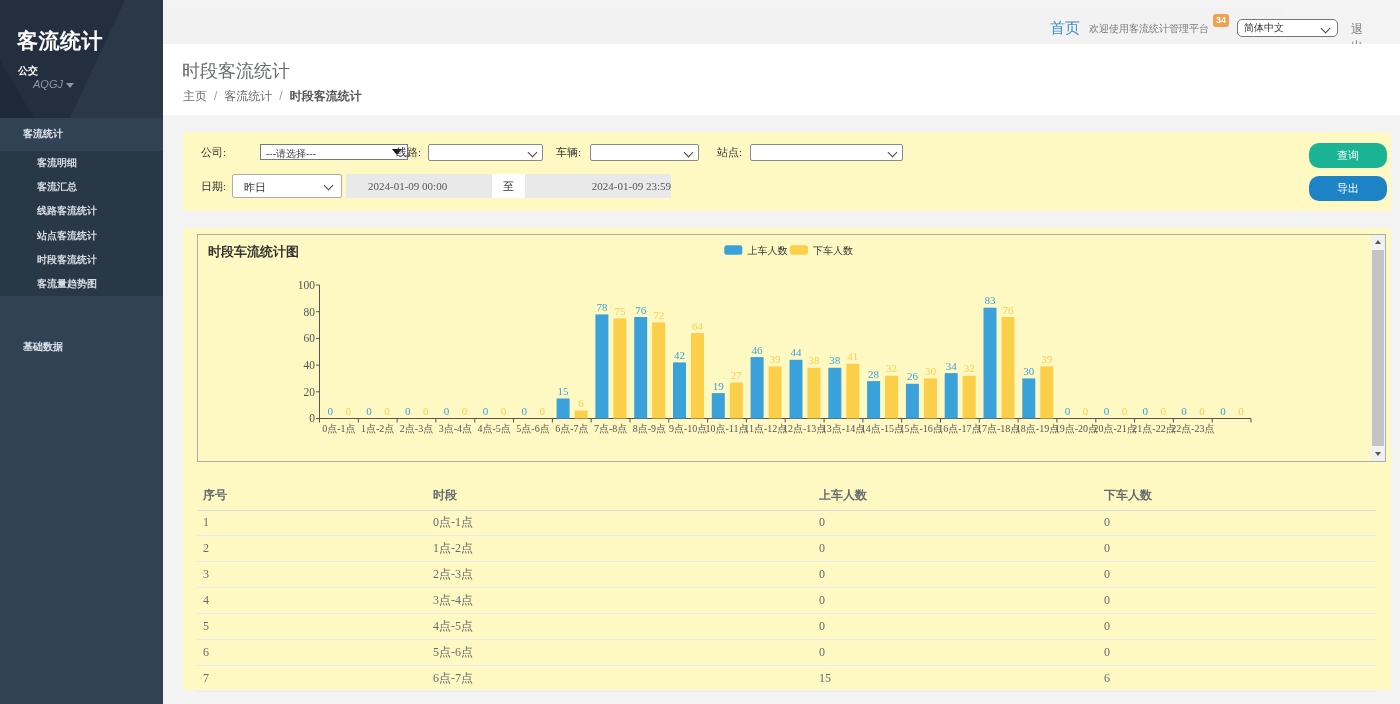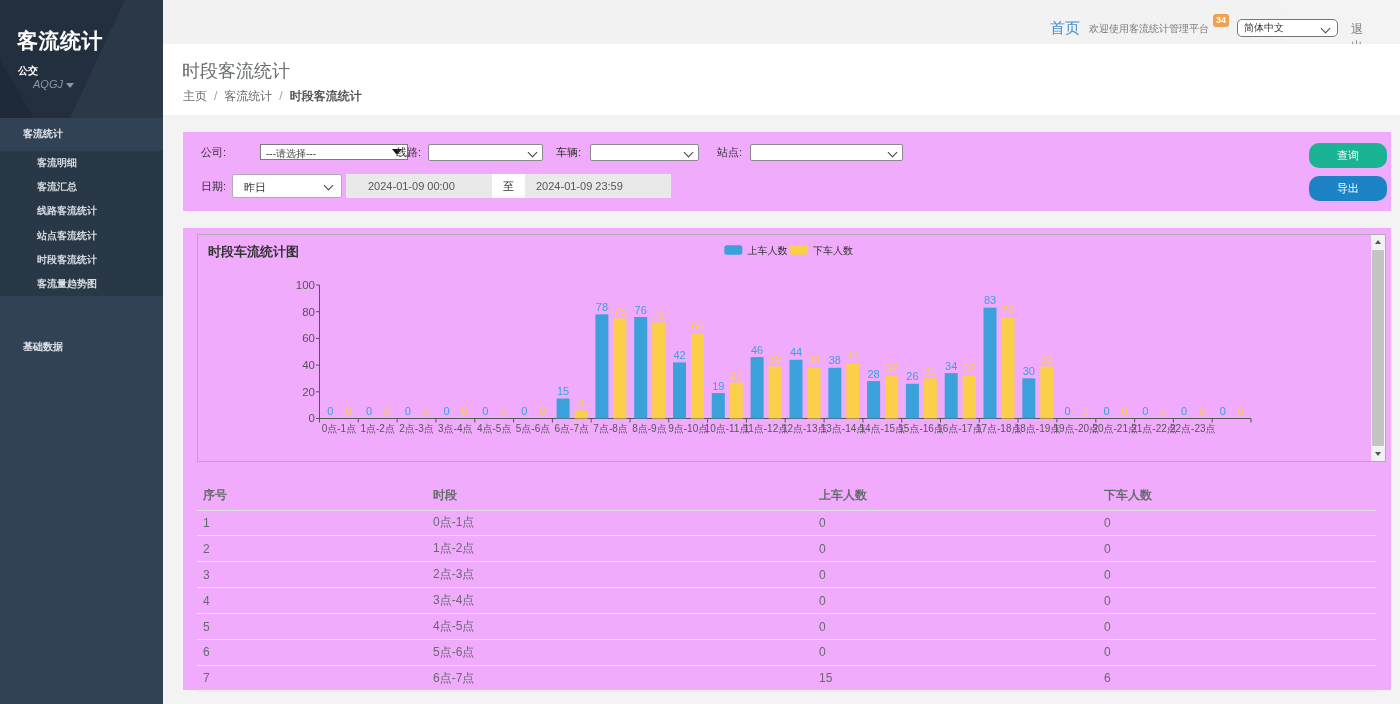--- a/index.html
+++ b/index.html
@@ -32,21 +32,21 @@
 #logout { position:absolute; left:1188px; top:15px; font-size:12px; color:#7a7a7a; }
 
 
 #heading { position:absolute; left:163px; top:44px; width:1237px; height:71px; background:#fff; }
 #heading h2 { position:absolute; left:19px; top:15px; font-size:18px; font-weight:normal; color:#696c6e; }
 #breadcrumb { position:absolute; left:20px; top:44px; font-size:12px; color:#696c6e; }
 #breadcrumb .sep { color:#a0a0a0; padding:0 7px; }
 #breadcrumb b { color:#55585a; }
 
 
-.panel { position:absolute; left:183px; width:1208px; background:#f0abfc; }
+.panel { position:absolute; left:183px; width:1208px; background:#fef9c3;font-family:Liberation Serif, serif; }
 #filterpanel { top:132px; height:79px; }
 #chartpanel { top:228px; height:248px; }
 #tablepanel { top:473px; height:217px; }
 
 
 .flabel { position:absolute; font-size:11px; color:#333; }
 .sel { position:absolute; background:#fff; border:1px solid #8a8a8a; border-radius:2px; }
 .chev { width:7px; height:7px; border-right:1.6px solid #444; border-bottom:1.6px solid #444;
   transform:rotate(45deg); display:inline-block; }
 .dinput { position:absolute; top:42px; height:24px; background:#e9e9e9; font-size:11px;
@@ -127,21 +127,21 @@
         <span class="chev" style="position:absolute; right:6px; top:4px;"></span>
       </div>
 
     <div class="flabel" style="left:18px; top:47px;">日期:</div>
     <div class="sel" style="left:49px; top:42px; width:110px; height:24px; border-color:#adadad;">
       <span style="position:absolute; left:11px; top:5px; font-size:11px; color:#333;">昨日</span>
       <span class="chev" style="position:absolute; right:9px; top:7px;"></span>
     </div>
     <div class="dinput" style="left:163px; width:146px; padding-left:22px;">2024-01-09 00:00</div>
     <div class="dinput" style="left:309px; width:33px; background:#fff; color:#333; text-align:center;">至</div>
-    <div class="dinput" style="left:342px; width:146px; padding-left:11px;">2024-01-09 23:59</div>
+    <div class="dinput" style="left:342px; width:146px; padding-left:11px;text-align:right;">2024-01-09 23:59</div>
 
     <div class="btn" style="top:11px; background:#1ab394;">查询</div>
     <div class="btn" style="top:44px; background:#1c84c6;">导出</div>
   </div>
 
   <div class="panel" id="chartpanel">
     <div id="chartbox">
       <svg width="1174" height="226.5" style="position:absolute;left:0;top:0;">
 <text x="10" y="254" font-size="13" font-weight="bold" fill="#333" transform="translate(0,-233.5)">时段车流统计图</text>
 <rect x="526.3" y="10.2" width="18" height="9.5" rx="2.5" fill="#3aa1db"></rect>

